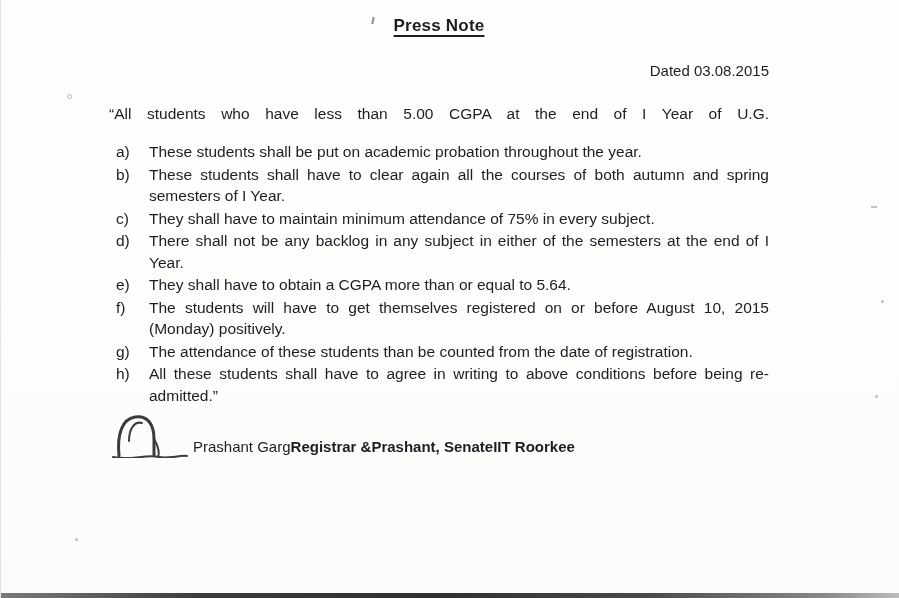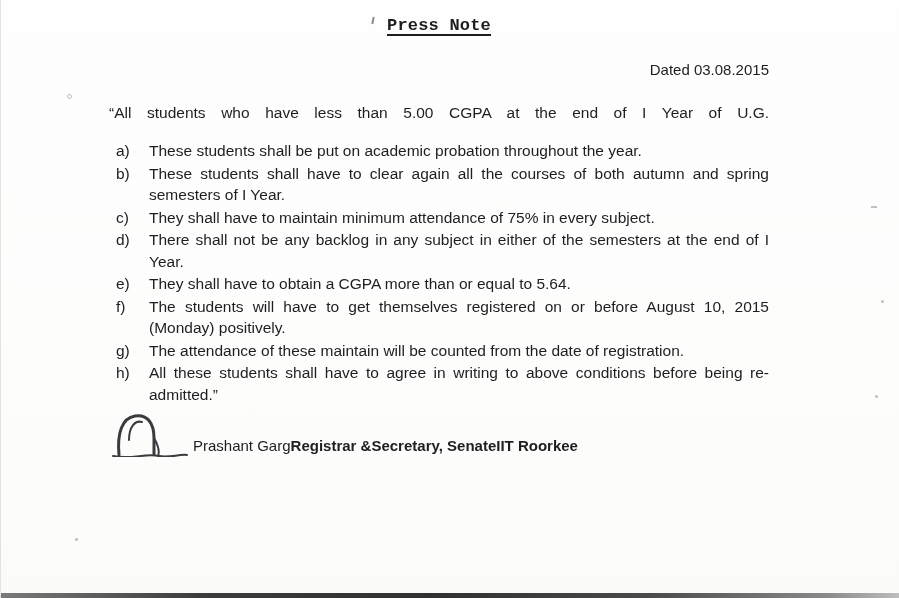--- a/index.html
+++ b/index.html
@@ -12,21 +12,21 @@
     position: relative;
     width: 899px;
     height: 598px;
     background: linear-gradient(180deg, #fefefe 0%, #fdfdfc 60%, #fbfbfa 100%);
     color: #1e1e22;
     overflow: hidden;
     border-left: 1px solid #e3e3e1;
   }
   .content { padding: 16px 130px 0 108px; }
 
-  .title { text-align: center; font-size: 17px; font-weight: 700; letter-spacing: .2px; font-family: Liberation Mono, monospace; }
+  .title { text-align: center; font-size: 17px; font-weight: 700; letter-spacing: .2px; }
   .title span {
     text-decoration: underline;
     text-decoration-thickness: 1.8px;
     text-underline-offset: 4px;
   }
 
   .dated { margin-top: 26px; text-align: right; font-size: 15px; }
 
   .intro { margin-top: 24px; font-size: 15.5px; line-height: 22px; }
   .intro .line-justified { text-align: justify; text-align-last: justify; }
@@ -97,38 +97,38 @@
       <div class="condition">
         <span class="label">e)</span>
         <span class="text">They shall have to obtain a CGPA more than or equal to 5.64.</span>
       </div>
       <div class="condition">
         <span class="label">f)</span>
         <span class="text">The students will have to get themselves registered on or before August 10, 2015 (Monday) positively.</span>
       </div>
       <div class="condition">
         <span class="label">g)</span>
-        <span class="text">The attendance of these maintain will be counted from the date of registration.</span>
+        <span class="text">The attendance of these students than be counted from the date of registration.</span>
       </div>
       <div class="condition">
         <span class="label">h)</span>
         <span class="text">All these students shall have to agree in writing to above conditions before being re-admitted.”</span>
       </div>
     </div>
 
     <div class="signature-block">
       <svg class="signature-svg" width="80" height="46" viewBox="0 0 80 46" fill="none" xmlns="http://www.w3.org/2000/svg">
         <path d="M10,44 C8,22 13,7 26,5 C39,3 45,13 45,27 L45,43" stroke="#3a3a3f" stroke-width="3" fill="none" stroke-linecap="round"></path>
         <path d="M20,29 C20,16 26,9 33,11" stroke="#3a3a3f" stroke-width="2" fill="none" stroke-linecap="round"></path>
         <path d="M45,27 C49,34 51,40 49,45" stroke="#3a3a3f" stroke-width="2" fill="none" stroke-linecap="round"></path>
         <path d="M4,45 C22,49 36,42 50,45 C60,47 70,43 78,44" stroke="#3a3a3f" stroke-width="2" fill="none" stroke-linecap="round"></path>
       </svg>
       <div class="sig-line">Prashant Garg</div>
       <div class="sig-line sig-bold">Registrar &amp;</div>
-      <div class="sig-line sig-bold">Secretary, Senate</div>
+      <div class="sig-line sig-bold">Prashant, Senate</div>
       <div class="sig-line sig-bold sig-iit">IIT Roorkee</div>
     </div>
 
   </div>
 
   <div class="speck tick" style="top:17px; left:371px;"></div>
   <div class="speck ring" style="top:94px; left:66px;"></div>
   <div class="speck dash" style="top:206px; left:870px;"></div>
   <div class="speck dot" style="top:300px; left:880px;"></div>
   <div class="speck dot" style="top:395px; left:874px;"></div>

